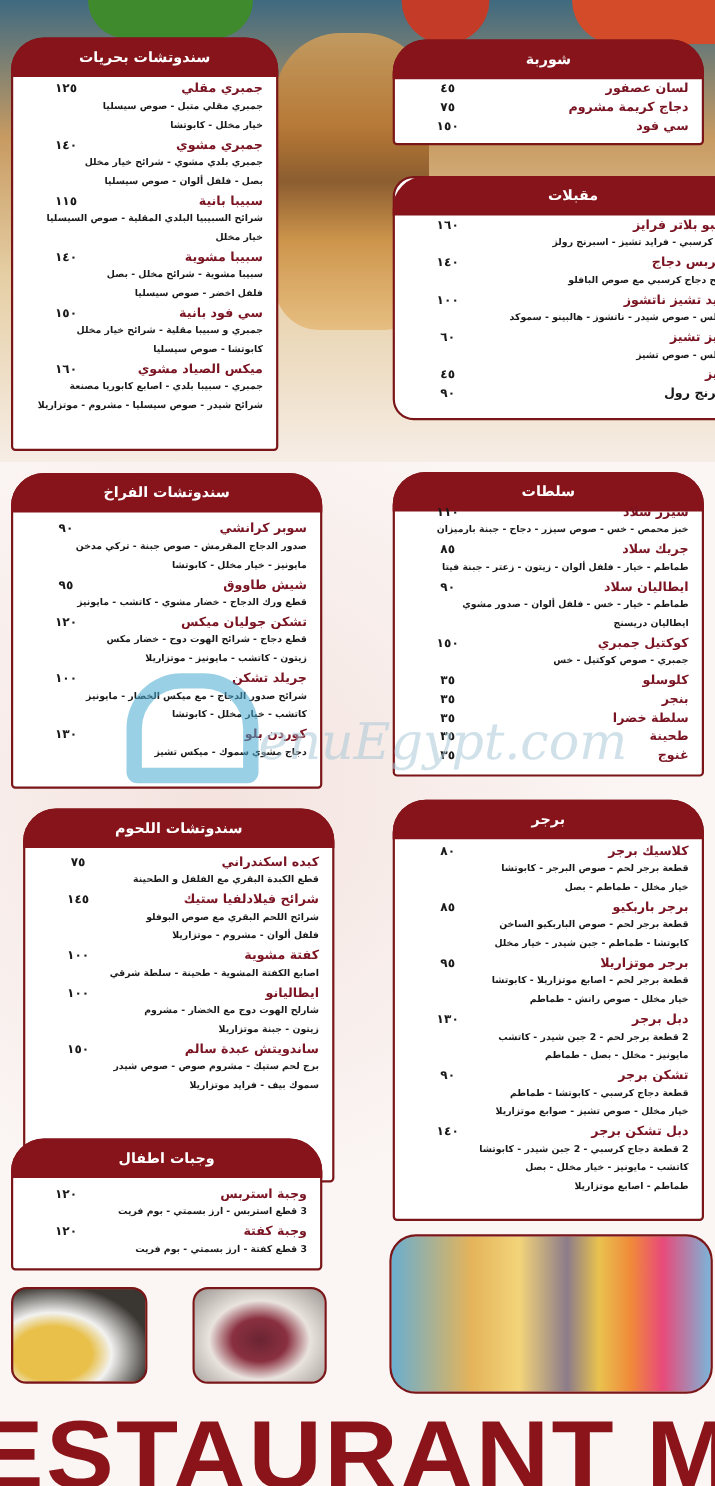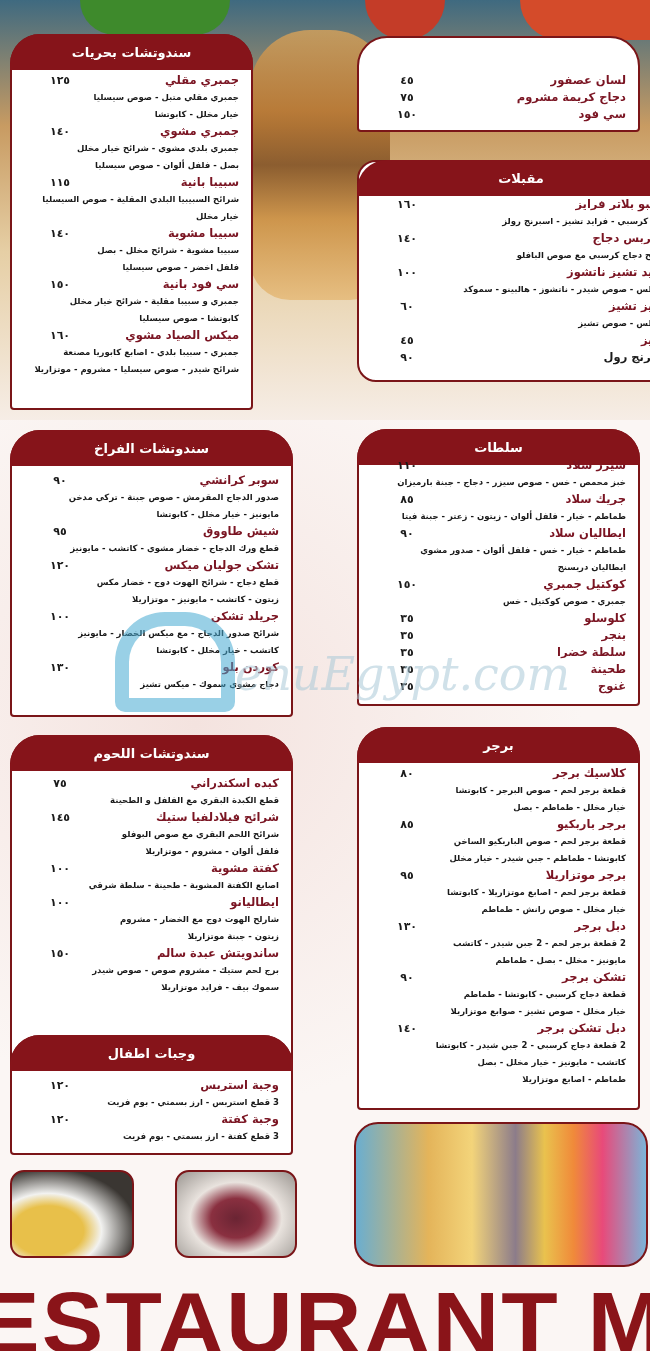--- a/index.html
+++ b/index.html
@@ -30,20 +30,21 @@
 
 <div class="bgtop">
   <div class="leaf"></div>
   <div class="tomato"></div>
   <div class="salad"></div>
   <div class="burger"></div>
 </div>
 <div class="bgmid"></div>
 
 <div class="panel" style="left:357px;top:36px;width:283px;height:96px;">
+  <div class="hdr">شوربة</div>
   <div class="items" style="top:34px;">
       <div class="item">
         <div class="name">لسان عصفور</div>
         <div class="price">٤٥</div>
       </div>
       <div class="item">
         <div class="name">دجاج كريمة مشروم</div>
         <div class="price">٧٥</div>
       </div>
       <div class="item">
@@ -246,21 +247,21 @@
         <div class="desc">كاتشب - خيار مخلل - كابوتشا</div>
       </div>
       <div class="item">
         <div class="name">كوردن بلو</div>
         <div class="price">١٣٠</div>
         <div class="desc">دجاج مشوي سموك - ميكس تشيز</div>
       </div>
     </div>
 </div>
 
-<div class="panel" style="left:10px;top:735px;width:283px;height:340px;">
+<div class="panel" style="left:21px;top:735px;width:283px;height:340px;">
   <div class="hdr">سندوتشات اللحوم</div>
   <div class="items" style="top:38px;">
       <div class="item">
         <div class="name">كبده اسكندراني</div>
         <div class="price">٧٥</div>
         <div class="desc">قطع الكبدة البقري مع الفلفل و الطحينة</div>
       </div>
       <div class="item">
         <div class="name">شرائح فيلادلفيا ستيك</div>
         <div class="price">١٤٥</div>

